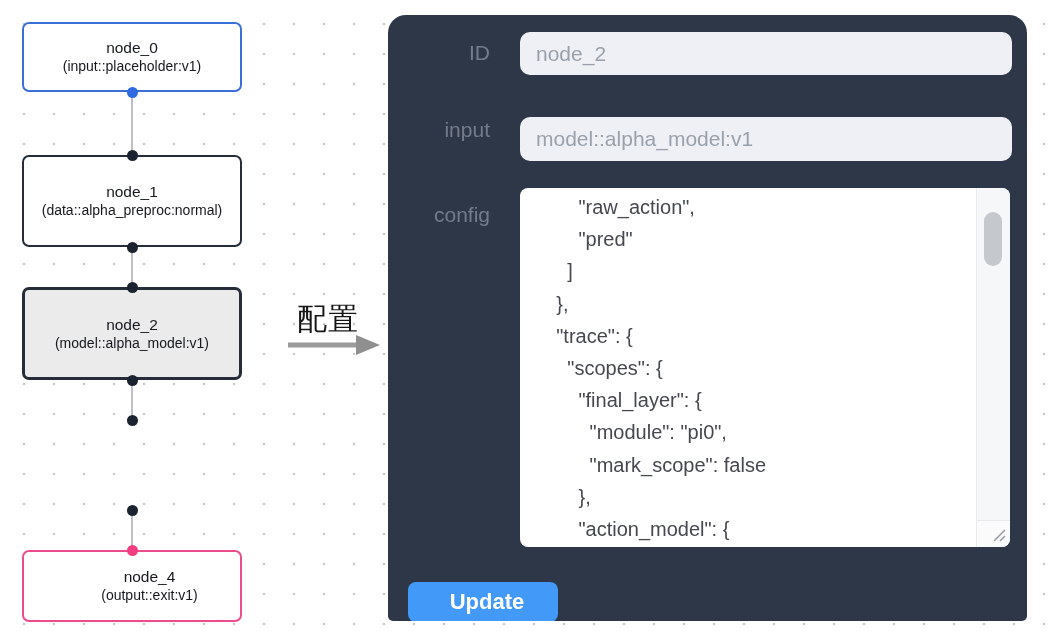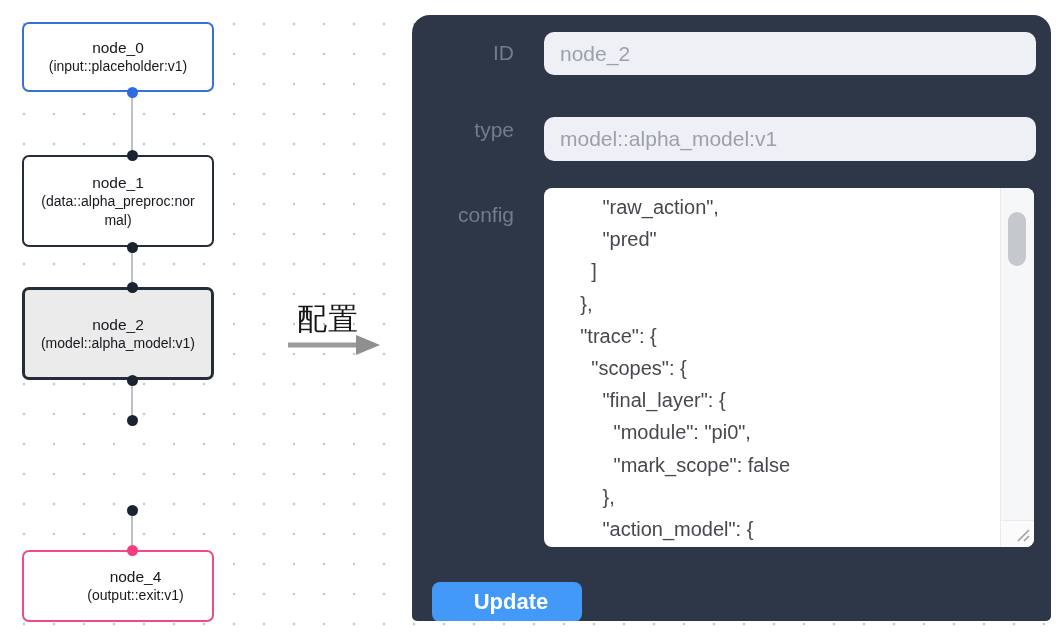--- a/index.html
+++ b/index.html
@@ -13,21 +13,21 @@
   
   .stage {
     position:absolute; inset:0;
     background-image:radial-gradient(circle, #c7c8cc 1.4px, transparent 1.6px);
     background-size:30px 30px;
     background-position:9px 9px;
   }
 
   
   .node {
-    position:absolute; left:22px; width:192px;
+    position:absolute; left:22px; width:220px;
     background:#ffffff;
     border:2px solid #252d3b;
     border-radius:7px;
     display:flex; flex-direction:column; justify-content:center;
     text-align:center;
     padding:0 12px;
     color:#15181d;
     font-size:16px; line-height:19px;
     word-break:break-all;
   }
@@ -47,21 +47,21 @@
 
   
   .transition-label {
     position:absolute; left:297px; top:299px;
     font-size:30px; color:#161616; letter-spacing:1px;
   }
   .transition-arrow { position:absolute; left:286px; top:333px; }
 
   
   .panel {
-    position:absolute; left:412px; top:15px; width:639px; height:606px;
+    position:absolute; left:388px; top:15px; width:639px; height:606px;
     background:#2d3748;
     border-radius:18px 18px 5px 5px;
     overflow:hidden;
   }
   .f-label {
     position:absolute; left:0; width:102px;
     text-align:right;
     color:#747c89; font-size:21px; line-height:26px;
   }
   .f-input {
@@ -149,21 +149,21 @@
   <svg class="transition-arrow" width="96" height="24">
     <line x1="2" y1="12" x2="72" y2="12" stroke="#9b9b9b" stroke-width="5"></line>
     <polygon points="70,2 94,12 70,22" fill="#8f8f8f"></polygon>
   </svg>
 
   <div class="panel">
 
     <div class="f-label" style="top:25px">ID</div>
     <input class="f-input" style="top: 17px;" type="text" value="node_2">
 
-    <div class="f-label" style="top:102px">type</div>
+    <div class="f-label" style="top:102px">input</div>
     <input class="f-input" style="top: 93px; height: 44px; margin-top: 9px;" type="text" value="model::alpha_model:v1">
 
     <div class="f-label" style="top:187px">config</div>
     <div class="config-box">
       <div class="config-text">        "raw_action",
         "pred"
       ]
     },
     "trace": {
       "scopes": {

